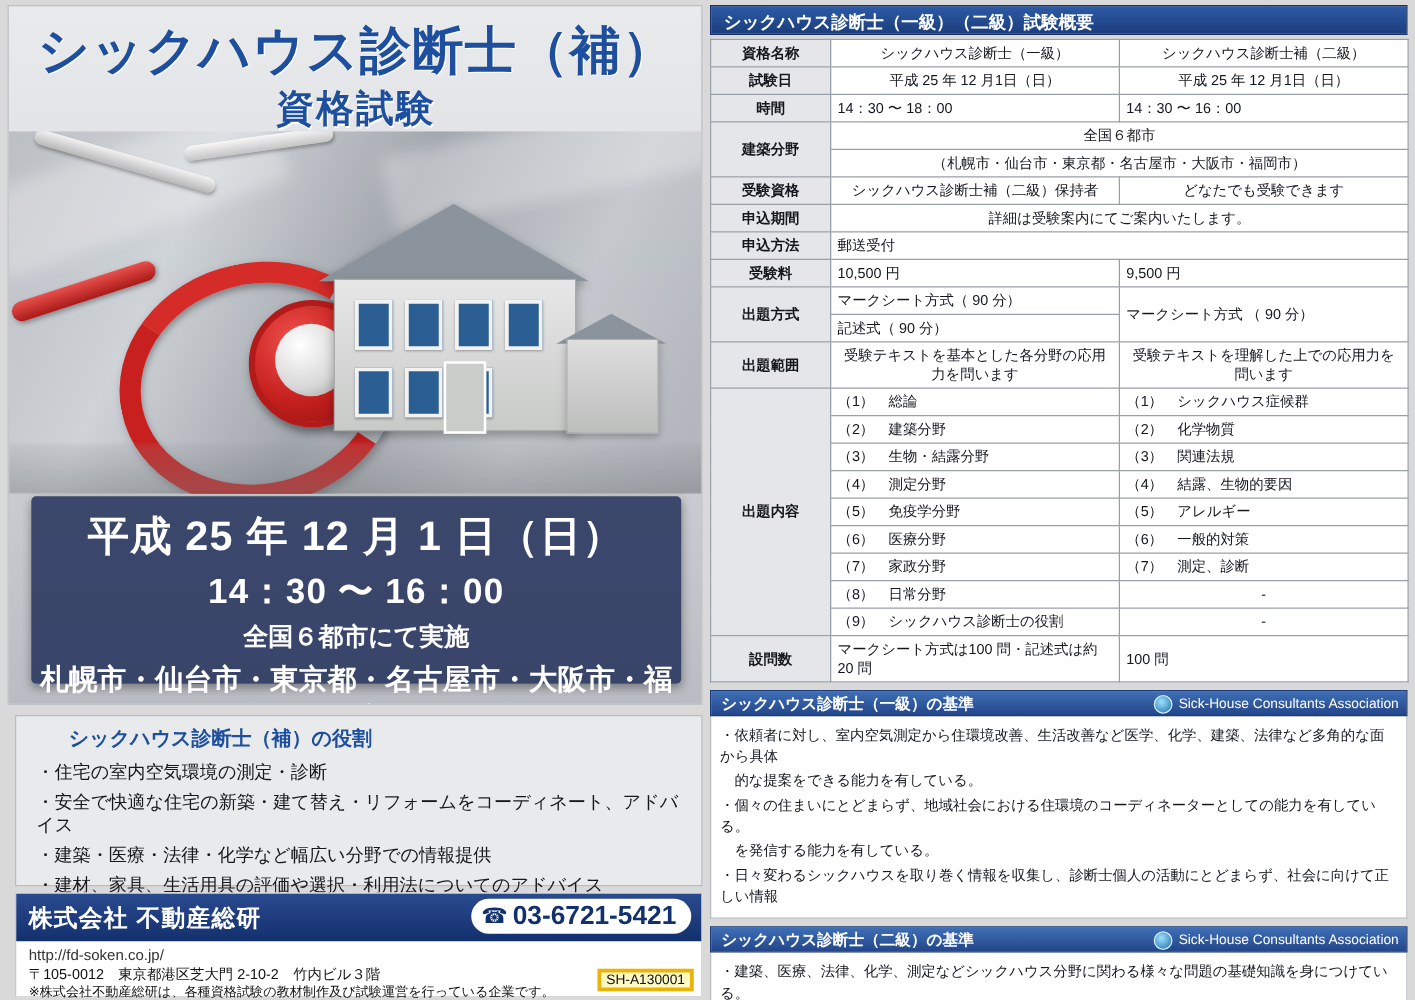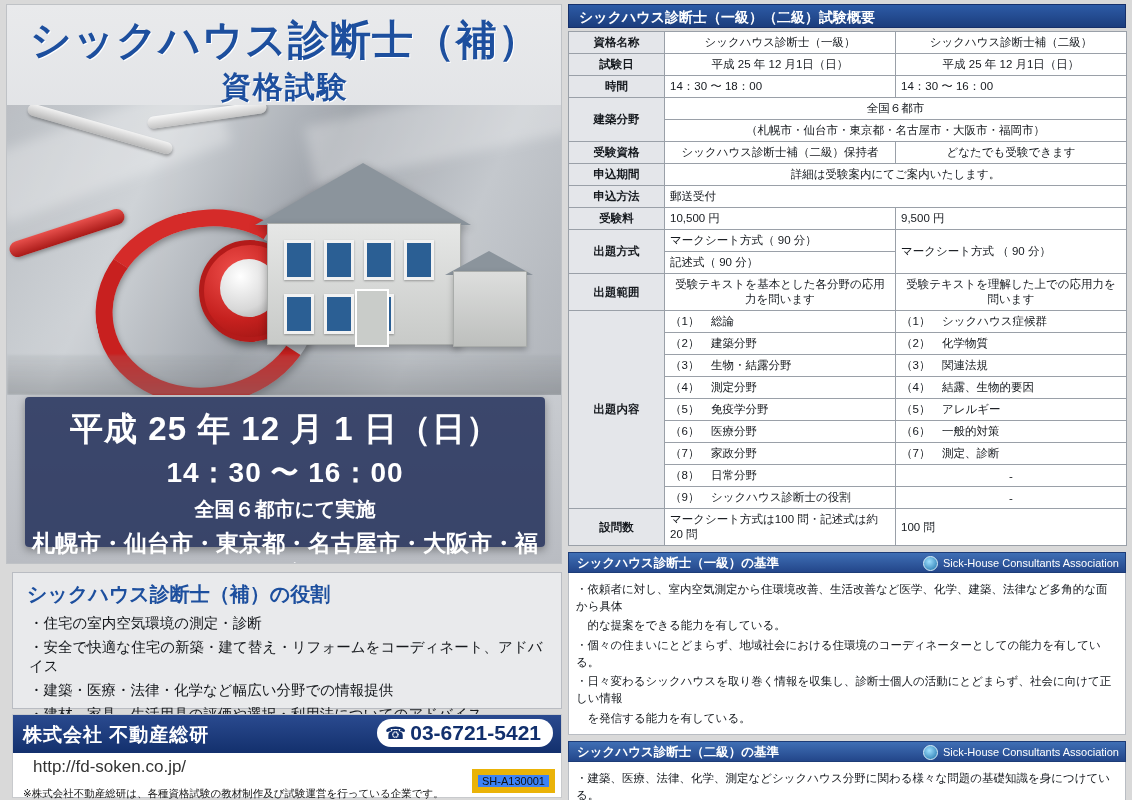--- a/index.html
+++ b/index.html
@@ -114,43 +114,43 @@
   .d1{font-size:33px;font-weight:bold;margin-top:10px;letter-spacing:1px;}
   .d2{font-size:28px;font-weight:bold;margin-top:2px;letter-spacing:1px;}
   .d3{font-size:20px;font-weight:bold;margin-top:4px;}
   .d4{font-size:23px;font-weight:bold;margin-top:5px;letter-spacing:0px;}
 
   .role-box{
     position:absolute;left:6px;top:568px;width:550px;height:137px;
     background:#e9eaec;border:1px solid #b9bcc2;box-sizing:border-box;
     padding:8px 14px;
   }
-  .role-title{color:#1d4f9e;font-weight:bold;font-size:20px;margin-bottom:6px;}
+  .role-title{color:#1d4f9e;font-weight:bold;font-size:16px;margin-bottom:6px;margin-left:28px;}
   .role-li{font-size:14.5px;color:#15181c;margin:5px 0 5px 2px;}
 
   .footer{
     position:absolute;left:6px;top:710px;width:550px;height:84px;
     background:#ffffff;border:1px solid #c8cacd;box-sizing:border-box;
   }
   .f-band{
     position:relative;width:100%;height:38px;
     background:linear-gradient(180deg,#2a4a8f,#13306d);
     color:#fff;
   }
   .f-company{position:absolute;left:10px;top:7px;font-size:19px;font-weight:bold;letter-spacing:1px;}
   .f-tel{
     position:absolute;right:8px;top:4px;
     background:#ffffff;border-radius:16px;padding:2px 12px 2px 8px;
     color:#12306d;font-size:21px;font-weight:bold;display:flex;align-items:center;gap:4px;
   }
   .tel-ico{font-size:17px;}
-  .f-url{position:absolute;left:20px;top:42px;font-size:17px;color:#333;}
+  .f-url{position:absolute;left:10px;top:42px;font-size:12px;color:#333;}
   .f-addr{position:absolute;left:10px;top:57px;font-size:11.5px;color:#111;}
   .f-note{position:absolute;left:10px;top:72px;font-size:10.5px;color:#111;}
-  .f-code{position:absolute;right:6px;bottom:4px;font-size:11px;border:6px solid #eab308;padding:0 4px;color:#111;background:#3b82f6;}
+  .f-code{position:absolute;right:6px;bottom:4px;font-size:11px;border:3px solid #eab308;padding:0 4px;color:#111;background:#fef9c3;}
 
   
   .r-head{
     width:558px;height:24px;box-sizing:border-box;
     background:linear-gradient(180deg,#2d5ba6,#1b3d7d);
     color:#fff;font-size:14px;font-weight:bold;line-height:24px;padding-left:10px;
     border:1px solid #16306a;
   }
   table.main{
     width:558px;border-collapse:collapse;margin-top:3px;background:#fff;
@@ -242,20 +242,21 @@
 
     <div class="footer">
       <div class="f-band">
         <div class="f-company">株式会社 不動産総研</div>
         <div class="f-tel">
           <span class="tel-ico">☎</span>
           <span>03-6721-5421</span>
         </div>
       </div>
       <div class="f-url">http://fd-soken.co.jp/</div>
+      <div class="f-addr">〒105-0012　東京都港区芝大門 2-10-2　竹内ビル３階</div>
       <div class="f-note">※株式会社不動産総研は、各種資格試験の教材制作及び試験運営を行っている企業です。</div>
       <div class="f-code">SH-A130001</div>
     </div>
   </div>
 
   <div class="right">
 
     <div class="r-head">シックハウス診断士（一級）（二級）試験概要</div>
 
     <table class="main">
@@ -369,22 +370,22 @@
       <span>シックハウス診断士（一級）の基準</span>
       <span class="assoc">
         <span class="assoc-mark"></span>
         <span>Sick-House  Consultants  Association</span>
       </span>
     </div>
     <div class="crit-body">
       <div class="crit-li">・依頼者に対し、室内空気測定から住環境改善、生活改善など医学、化学、建築、法律など多角的な面から具体</div>
       <div class="crit-li">　的な提案をできる能力を有している。</div>
       <div class="crit-li">・個々の住まいにとどまらず、地域社会における住環境のコーディネーターとしての能力を有している。</div>
+      <div class="crit-li">　を発信する能力を有している。</div>
       <div class="crit-li">・日々変わるシックハウスを取り巻く情報を収集し、診断士個人の活動にとどまらず、社会に向けて正しい情報</div>
-      <div class="crit-li">　を発信する能力を有している。</div>
     </div>
 
     <div class="crit-head">
       <span>シックハウス診断士（二級）の基準</span>
       <span class="assoc">
         <span class="assoc-mark"></span>
         <span>Sick-House  Consultants  Association</span>
       </span>
     </div>
     <div class="crit-body">

